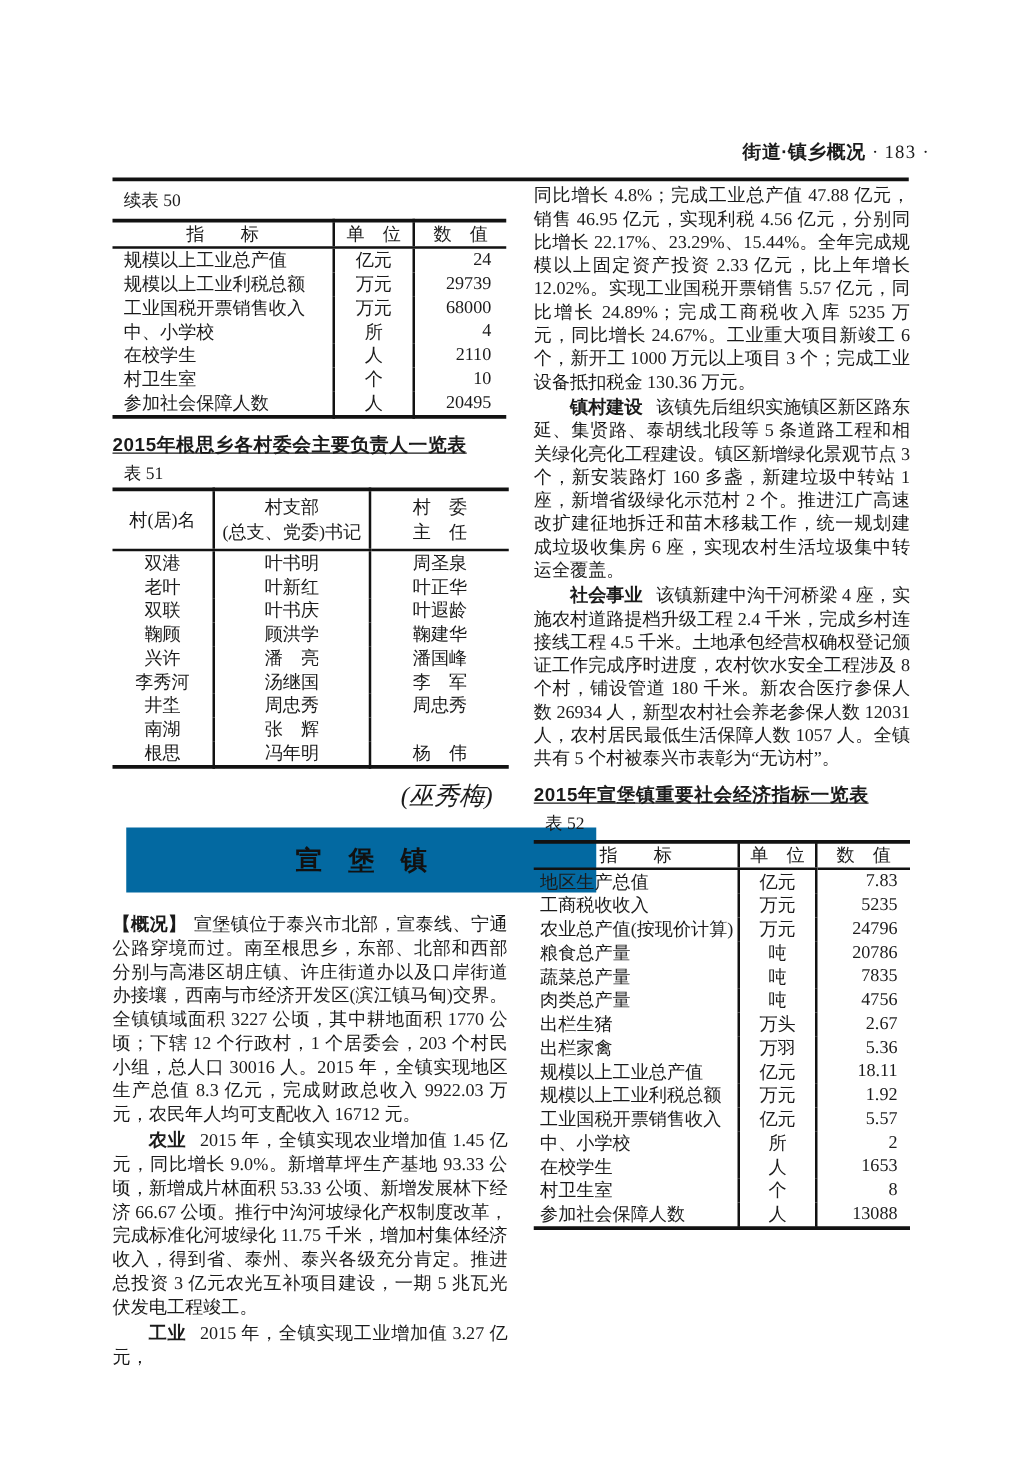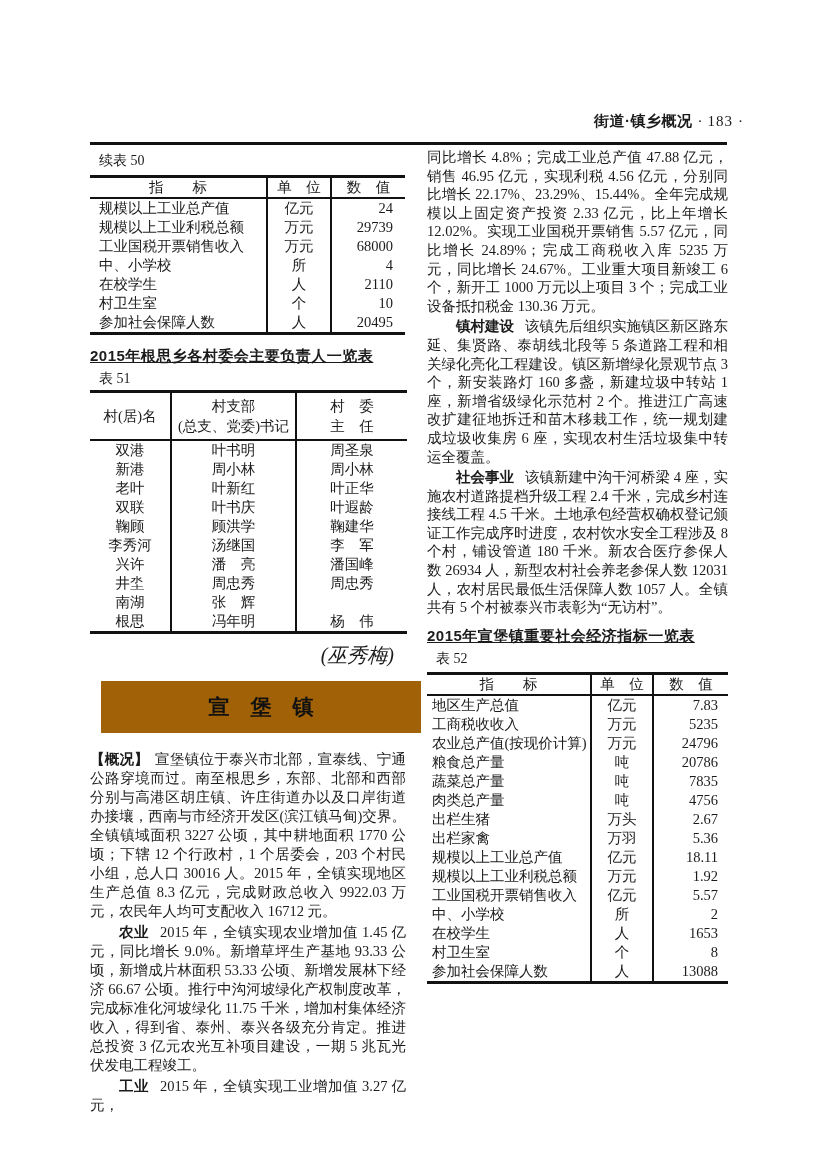--- a/index.html
+++ b/index.html
@@ -49,21 +49,21 @@
   .t52 { width:301px; margin-top:4px; }
   .t52 th { height:22px; border-bottom:2px solid #121212; }
   .t52 td { height:19px; }
   .t52 td.c1 { padding-left:5px; }
   .t52 td.c2 { text-align:center; }
   .t52 td.c3 { text-align:right; padding-right:10px; }
   .t52-title { margin-top:10px; }
   
   .signature { text-align:right; font-size:20px; font-style:italic; margin:8px 12px 0 0; }
   .section-box {
-    margin:12px 0 0 11px; width:320px; height:52px; background:#a16207;
+    margin:12px 0 0 11px; width:376px; height:52px; background:#0369a1;
     display:flex; align-items:center; justify-content:center;
     font-family:"Liberation Sans","DejaVu Sans",sans-serif;
     font-weight:bold; font-size:21px; color:#111;
   }
   
   .para { font-size:14.5px; line-height:19px; text-align:justify; margin-top:2px; }
   .col-right .para { line-height:18.6px; }
   .para.first-after-box { margin-top:17px; }
   .para.indent { text-indent:2em; }
   .lead {
@@ -169,54 +169,49 @@
         </tr>
       </thead>
       <tbody>
 
           <tr>
             <td class="c1">双港</td>
             <td class="c2 vline">叶书明</td>
             <td class="c3 vline">周圣泉</td>
           </tr>
 
-          <tr>
-            <td class="c1">新港</td>
-            <td class="c2 vline">周小林</td>
-            <td class="c3 vline">周小林</td>
-          </tr>
 
           <tr>
             <td class="c1">老叶</td>
             <td class="c2 vline">叶新红</td>
             <td class="c3 vline">叶正华</td>
           </tr>
 
           <tr>
             <td class="c1">双联</td>
             <td class="c2 vline">叶书庆</td>
             <td class="c3 vline">叶遐龄</td>
           </tr>
 
           <tr>
             <td class="c1">鞠顾</td>
             <td class="c2 vline">顾洪学</td>
             <td class="c3 vline">鞠建华</td>
           </tr>
 
           <tr>
+            <td class="c1">兴许</td>
+            <td class="c2 vline">潘　亮</td>
+            <td class="c3 vline">潘国峰</td>
+          </tr>
+
+          <tr>
             <td class="c1">李秀河</td>
             <td class="c2 vline">汤继国</td>
             <td class="c3 vline">李　军</td>
-          </tr>
-
-          <tr>
-            <td class="c1">兴许</td>
-            <td class="c2 vline">潘　亮</td>
-            <td class="c3 vline">潘国峰</td>
           </tr>
 
           <tr>
             <td class="c1">井坔</td>
             <td class="c2 vline">周忠秀</td>
             <td class="c3 vline">周忠秀</td>
           </tr>
 
           <tr>
             <td class="c1">南湖</td>

